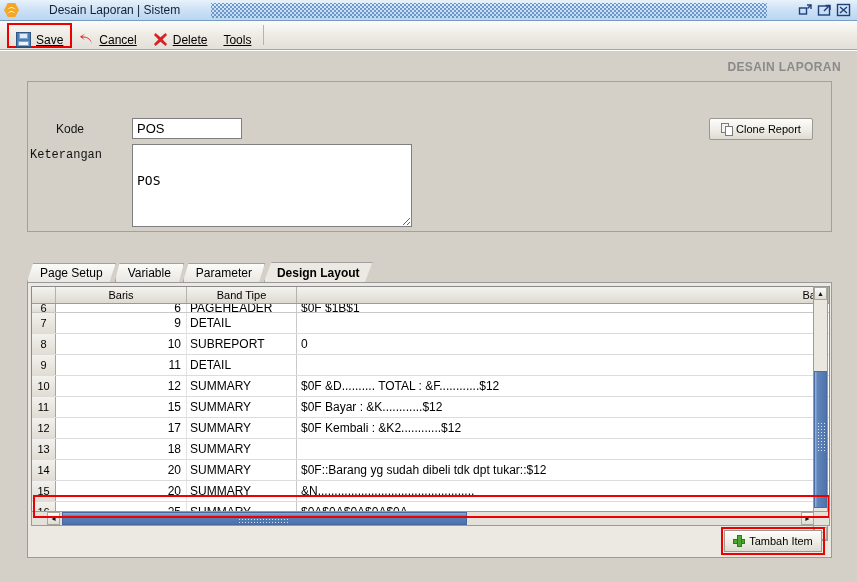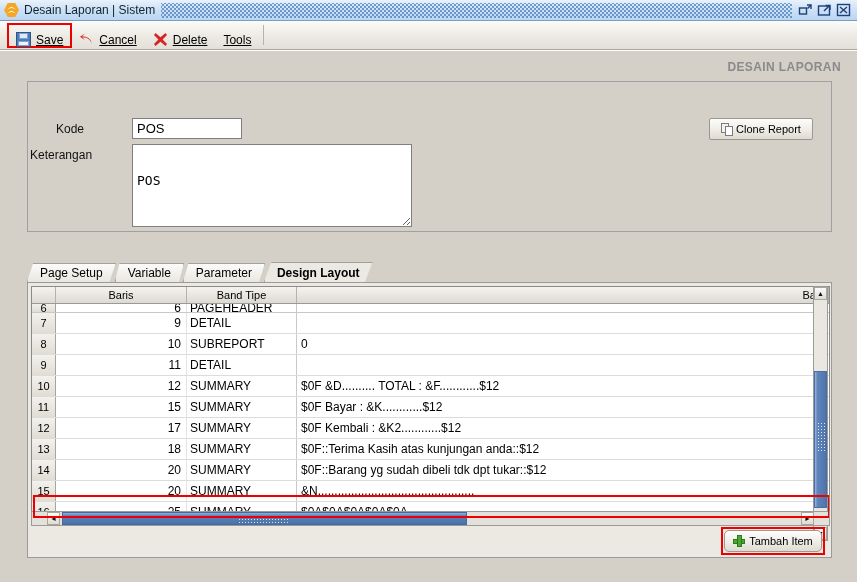--- a/index.html
+++ b/index.html
@@ -9,21 +9,21 @@
     background: #d4d0c8;
     font-family: "Liberation Sans", sans-serif;
   }
   * { box-sizing: border-box; }
 
   
   .titlebar {
     position: absolute; left: 0; top: 0; width: 857px; height: 21px;
     background: linear-gradient(to bottom, #e8f2fb 0%, #cfe2f6 45%, #b9d6f2 100%);
     border-bottom: 1px solid #7a9cc0;
-    display: flex; align-items: center;
+    display: flex; align-items: center; gap: 25px;
   }
   .app-icon {
     width: 15px; height: 15px; margin-left: 4px; margin-right: 5px;
     background: #f5a623;
     clip-path: polygon(25% 3%, 75% 3%, 100% 50%, 75% 97%, 25% 97%, 0% 50%);
     position: relative; flex: 0 0 auto;
   }
   .app-icon::before, .app-icon::after {
     content: ""; position: absolute; left: 3px; width: 9px; height: 3px;
     background: #fff;
@@ -83,21 +83,21 @@
     background: #d4d0c8;
   }
   .field-row { position: absolute; display: flex; }
   .lbl { font-size: 12px; color: #111; text-align: right; }
   .txtbox {
     background: #fff; border: 1px solid #7f7f7f;
     font-size: 13px; color: #000; padding: 2px 4px;
   }
   #kode-label { left: 28px; top: 40px; width: 72px; }
   #kode-input { position: absolute; left: 104px; top: 36px; width: 110px; height: 21px; }
-  #ket-label { left: 2px; top: 66px; width: 98px; }
+  #ket-label { left: 2px; top: 66px; width: 98px; font-family: Liberation Mono, monospace; }
   #ket-input {
     position: absolute; left: 104px; top: 62px; width: 280px; height: 83px;
     padding-top: 28px;
   }
   .clone-btn {
     position: absolute; right: 18px; top: 36px; width: 104px; height: 22px;
     background: linear-gradient(to bottom, #fdfdfc 0%, #f0eee7 50%, #dedbd2 100%);
     border: 1px solid #9b988f; border-radius: 2px;
     display: flex; align-items: center; justify-content: center; gap: 2px;
     font-size: 11px; color: #000;
@@ -216,21 +216,21 @@
   }
   .hsb .thumb .grip {
     position: absolute; left: 175px; top: 2px; width: 52px; height: 9px;
     background-image: radial-gradient(#dbe7f5 0.8px, transparent 0.9px);
     background-size: 3px 3px;
   }
 
   .add-btn {
     position: absolute; right: 9px; bottom: 5px; width: 98px; height: 22px;
     background: linear-gradient(to bottom,#fdfdfc 0%,#f0eee7 50%,#dedbd2 100%);
-    border: 1px solid #9b988f; border-radius: 5px;
+    border: 1px solid #9b988f; border-radius: 0;
     display: flex; align-items: center; justify-content: center; gap: 4px;
     font-size: 11px; color: #000;
   }
   .add-btn-outline {
     position: absolute; right: 6px; bottom: 2px; width: 104px; height: 28px;
     border: 2px solid #ee0000; pointer-events: none;
   }
   .plus-ico { width: 12px; height: 12px; position: relative; flex: 0 0 auto; }
   .plus-ico i { position: absolute; background: #4aa82e; border: 1px solid #2f7a1c; }
   .plus-ico i:nth-child(1) { left: 0; top: 4px; width: 12px; height: 5px; }
@@ -349,20 +349,21 @@
         <div class="hc hc-baris">Baris</div>
         <div class="hc hc-band">Band Tipe</div>
         <div class="hc hc-band3">Ban</div>
       </div>
 
       <div class="grid-body" id="grid-body">
           <div class="grow partial">
             <div class="cell c-rownum">6</div>
             <div class="cell c-baris">6</div>
             <div class="cell c-band">PAGEHEADER</div>
+            <div class="cell c-band3">$0F $1B$1</div>
           </div>
           <div class="grow">
             <div class="cell c-rownum">7</div>
             <div class="cell c-baris">9</div>
             <div class="cell c-band">DETAIL</div>
             <div class="cell c-band3"></div>
           </div>
           <div class="grow">
             <div class="cell c-rownum">8</div>
             <div class="cell c-baris">10</div>
@@ -390,21 +391,20 @@
           <div class="grow">
             <div class="cell c-rownum">12</div>
             <div class="cell c-baris">17</div>
             <div class="cell c-band">SUMMARY</div>
             <div class="cell c-band3">$0F                  Kembali : &amp;K2............$12</div>
           </div>
           <div class="grow">
             <div class="cell c-rownum">13</div>
             <div class="cell c-baris">18</div>
             <div class="cell c-band">SUMMARY</div>
-            <div class="cell c-band3">$0F::Terima Kasih atas kunjungan anda::$12</div>
           </div>
           <div class="grow">
             <div class="cell c-rownum">14</div>
             <div class="cell c-baris">20</div>
             <div class="cell c-band">SUMMARY</div>
             <div class="cell c-band3">$0F::Barang yg sudah dibeli tdk dpt tukar::$12</div>
           </div>
           <div class="grow">
             <div class="cell c-rownum">15</div>
             <div class="cell c-baris">20</div>

